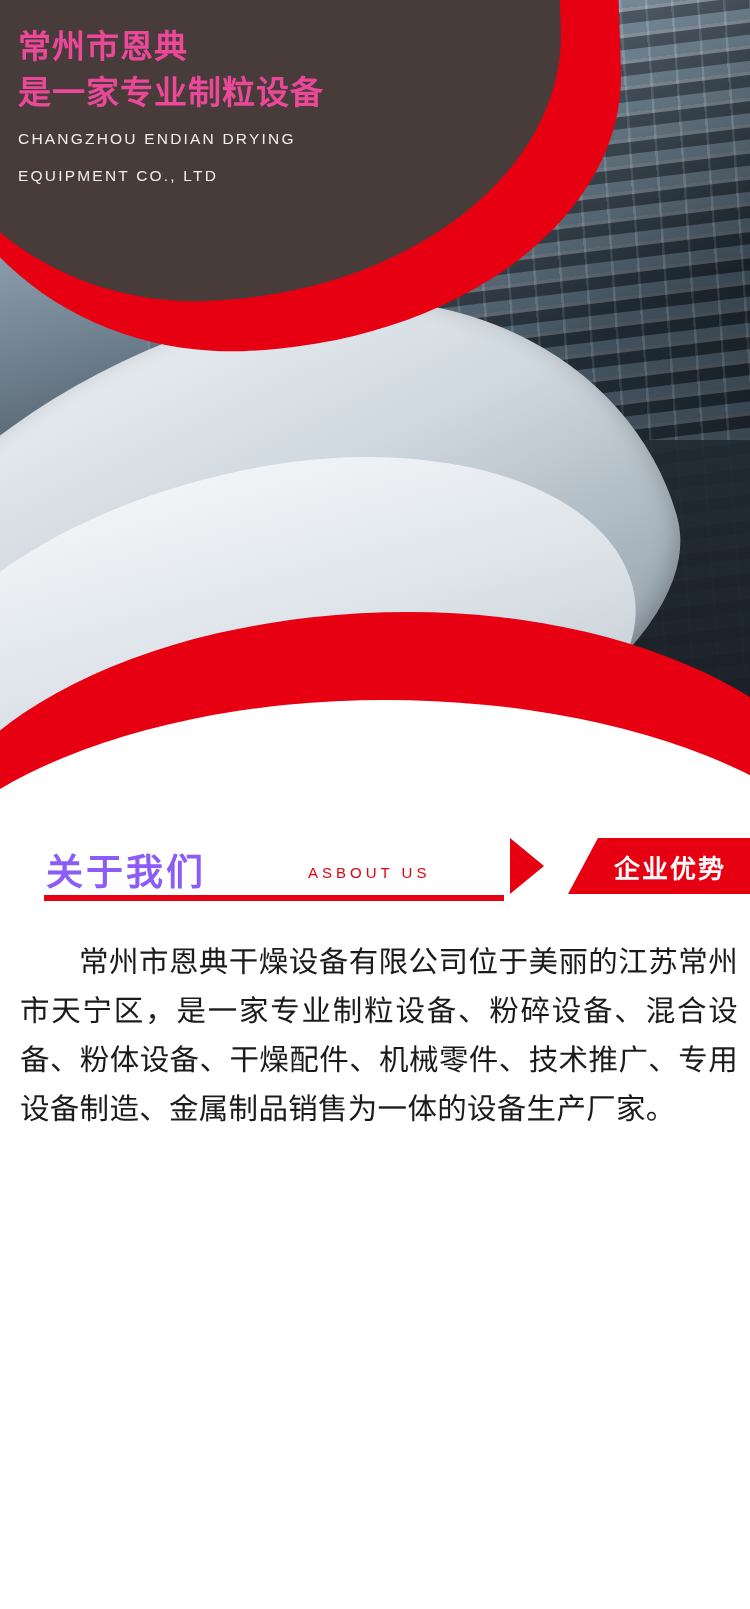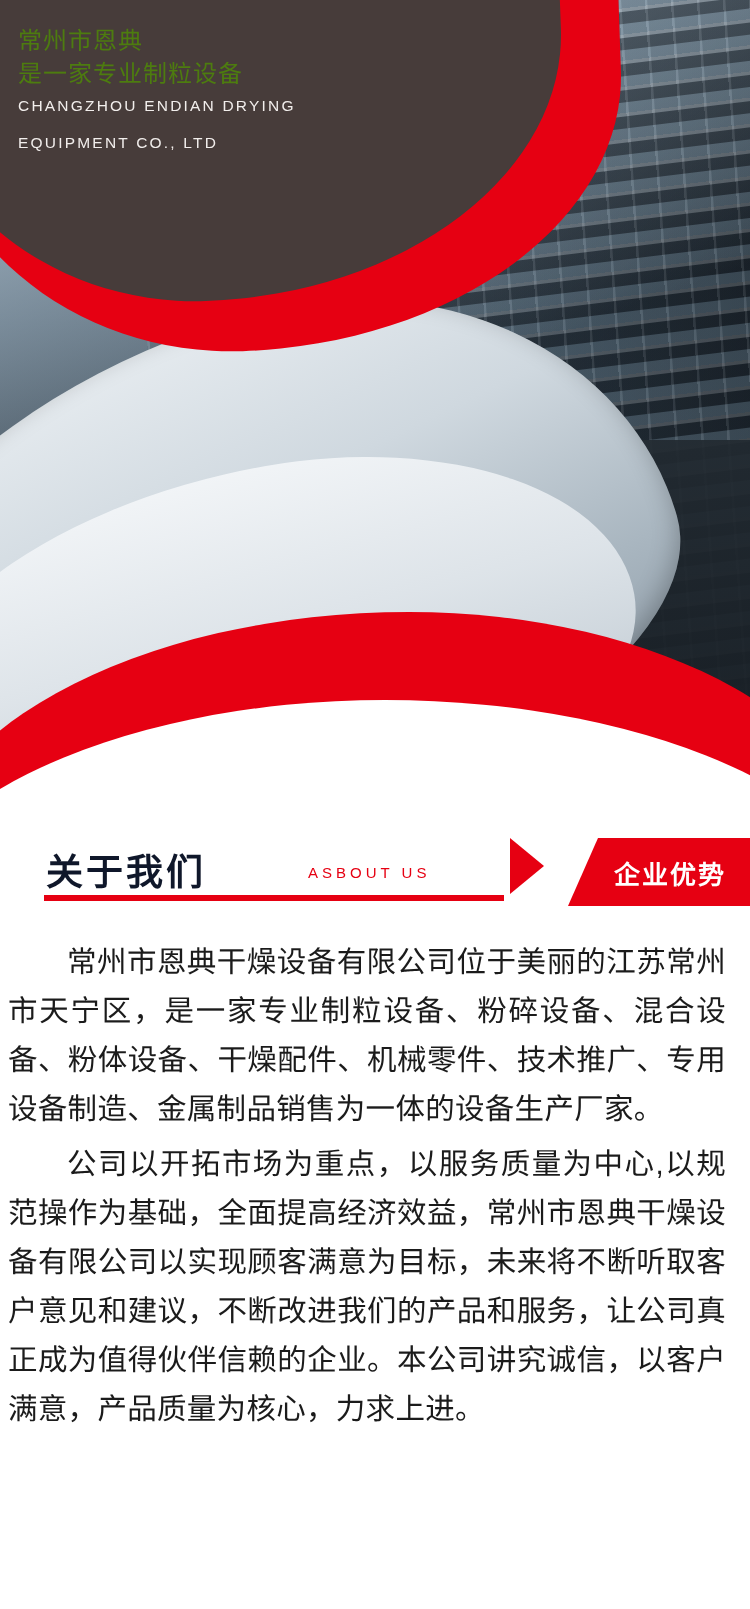--- a/index.html
+++ b/index.html
@@ -151,29 +151,29 @@
     transform: rotate(-2deg);
   }
   .header-text {
     position: absolute;
     left: 18px;
     top: 24px;
     width: 430px;
     color: #ffffff;
   }
   .brand-cn {
-    font-size: 24px;
-    font-weight: normal;
+    font-size: 33px;
+    font-weight: bold;
     line-height: 1.38;
     letter-spacing: 1px;
-    color: #4d7c0f;
+    color: #ec4899;
     margin: 0;
   }
   .brand-en {
-    margin-top: 4px;
+    margin-top: 12px;
     font-size: 15.5px;
     letter-spacing: 2.2px;
     line-height: 1.6;
     color: #f2eeec;
     font-weight: 500;
   }
 
   
   .red-curve {
     position: absolute;
@@ -201,21 +201,21 @@
     top: 832px;
     width: 750px;
     height: 88px;
   }
   .sec-title-cn {
     position: absolute;
     left: 46px;
     top: 10px;
     font-size: 37px;
     font-weight: bold;
-    color: #0f172a;
+    color: #8b5cf6;
     letter-spacing: 3px;
   }
   .sec-underline {
     position: absolute;
     left: 44px;
     top: 63px;
     width: 460px;
     height: 6px;
     background: #e60012;
   }
@@ -225,21 +225,21 @@
     top: 32px;
     font-size: 15px;
     font-weight: normal;
     letter-spacing: 4px;
     color: #e60012;
   }
   .sec-tag {
     position: absolute;
     right: 0;
     top: 6px;
-    height: 68px;
+    height: 56px;
     padding: 0 24px 0 46px;
     display: flex;
     align-items: center;
     background: #e60012;
     color: #ffffff;
     font-size: 26px;
     font-weight: bold;
     letter-spacing: 2px;
     clip-path: polygon(30px 0, 100% 0, 100% 100%, 0 100%);
   }
@@ -250,21 +250,21 @@
     width: 0;
     height: 0;
     border-top: 28px solid transparent;
     border-bottom: 28px solid transparent;
     border-left: 34px solid #e60012;
   }
 
   
   .body-copy {
     position: absolute;
-    left: 8px;
+    left: 20px;
     top: 938px;
     width: 718px;
   }
   .body-copy p {
     margin: 0 0 6px 0;
     font-size: 29.5px;
     line-height: 1.66;
     color: #1b1b1b;
     text-align: justify;
     text-indent: 2em;
@@ -303,16 +303,15 @@
   <div class="section-bar">
     <div class="sec-title-cn">关于我们</div>
     <div class="sec-title-en">ASBOUT US</div>
     <div class="sec-underline"></div>
     <div class="sec-tag-arrow"></div>
     <div class="sec-tag">企业优势</div>
   </div>
 
   <div class="body-copy">
     <p>常州市恩典干燥设备有限公司位于美丽的江苏常州市天宁区，是一家专业制粒设备、粉碎设备、混合设备、粉体设备、干燥配件、机械零件、技术推广、专用设备制造、金属制品销售为一体的设备生产厂家。</p>
-    <p>公司以开拓市场为重点，以服务质量为中心,以规范操作为基础，全面提高经济效益，常州市恩典干燥设备有限公司以实现顾客满意为目标，未来将不断听取客户意见和建议，不断改进我们的产品和服务，让公司真正成为值得伙伴信赖的企业。本公司讲究诚信，以客户满意，产品质量为核心，力求上进。</p>
   </div>
 
 </div>
 
 </body></html>

